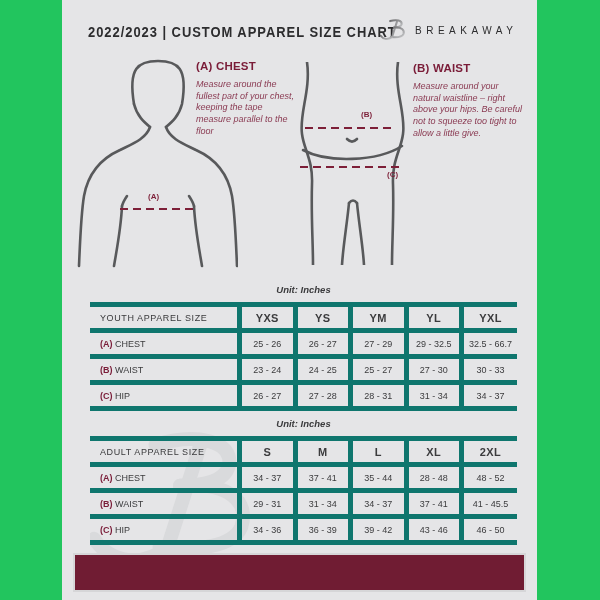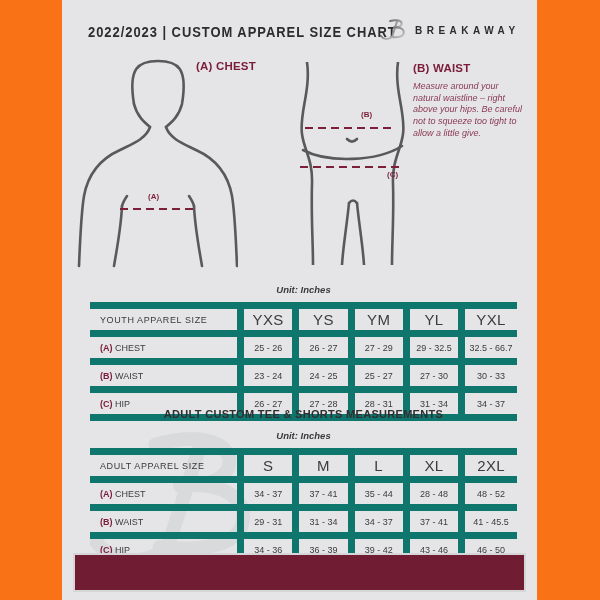--- a/index.html
+++ b/index.html
@@ -1,47 +1,47 @@
 <!DOCTYPE html>
 <html><head>
 <meta charset="utf-8">
 <style>
   html,body{margin:0;padding:0;background:#000;}
-  .canvas{position:relative;width:600px;height:600px;background:#f97316;overflow:hidden;
+  .canvas{position:relative;width:600px;height:600px;background:#22c55e;overflow:hidden;
           font-family:"Liberation Sans","DejaVu Sans",sans-serif;}
   .page{position:absolute;left:62px;top:0;width:475px;height:600px;background:#e5e5e7;}
 
   
   .hdr-title{position:absolute;left:26px;top:24px;font-size:13.5px;font-weight:700;
              color:#2c2c2e;letter-spacing:1px;white-space:nowrap;transform:scale(.96,1.12);transform-origin:left top;}
   .logo{position:absolute;left:318px;top:16px;width:28px;height:28px;}
-  .brand{position:absolute;left:353px;top:25px;font-size:10px;font-weight:700;color:#2c2c2e;
+  .brand{position:absolute;left:353px;top:25px;font-size:10px;font-weight:400;color:#2c2c2e;
          letter-spacing:4.5px;white-space:nowrap;}
 
   
   .fig{position:absolute;}
   .fig svg path, .fig svg ellipse{fill:none;stroke:#58595b;stroke-width:2.6;stroke-linecap:round;}
   .dash{stroke:#7d1f38 !important;stroke-width:2 !important;stroke-dasharray:8 5;}
   .meas-tag{position:absolute;font-size:8px;font-weight:700;color:#7d1f38;}
 
   
   .instr{position:absolute;}
   .instr h3{margin:0 0 7px 0;font-size:11.5px;font-weight:700;color:#7a1c38;letter-spacing:.2px;}
   .instr p{margin:0;font-size:9px;font-style:italic;color:#8a3a52;line-height:1.3;white-space:pre-line;}
 
   
   .tbl-wrap{position:absolute;left:28px;width:427px;}
   .tbl-title{font-size:11px;font-weight:700;color:#2f2f31;text-align:center;letter-spacing:.3px;}
   .tbl-unit{font-size:9.5px;font-style:italic;font-weight:600;color:#3b3b3d;text-align:center;margin-top:10px;}
   table.size-table{border-collapse:collapse;table-layout:fixed;width:427px;margin-top:7px;}
-  table.size-table td{border:7px solid #0f766e;height:21px;text-align:center;
+  table.size-table td{border:5px solid #0f766e;height:21px;text-align:center;
                       font-size:9px;color:#3b3b3d;padding:0;}
   table.size-table td:first-child{border-left:none;text-align:left;padding-left:10px;width:137px;}
   table.size-table td:last-child{border-right:none;}
-  table.size-table tr.head td{font-weight:400;font-size:15px;letter-spacing:.4px;}
+  table.size-table tr.head td{font-weight:700;font-size:11px;letter-spacing:.4px;}
   table.size-table tr.head td:first-child{font-weight:400;font-size:9px;letter-spacing:.6px;color:#39393b;}
   .key{font-weight:700;color:#7a1c38;}
 
   
   .watermark{position:absolute;left:28px;top:418px;width:180px;height:168px;opacity:1;}
   .watermark path{fill:none;stroke:#d9dadc;stroke-width:3.4;stroke-linecap:round;}
   .footer-bar{position:absolute;left:11px;top:553px;width:453px;height:39px;background:#701c33;
               border:2px solid #d6d6d8;box-sizing:border-box;}
 </style>
 </head>
@@ -93,20 +93,21 @@
         <path d="M62 141 C64 162 68 185 69 203"></path>
         <line class="dash" x1="10" y1="66" x2="97" y2="66"></line>
         <line class="dash" x1="5" y1="105" x2="108" y2="105"></line>
       </svg>
       <span class="meas-tag" style="left:66px;top:48px;position:absolute;">(B)</span>
       <span class="meas-tag" style="left:92px;top:108px;position:absolute;">(C)</span>
     </div>
 
     <div class="instr" style="left:134px;top:60px;width:104px;">
       <h3>(A) CHEST</h3>
+      <p>Measure around the fullest part of your chest, keeping the tape measure parallel to the floor</p>
     </div>
     <div class="instr" style="left:351px;top:62px;width:112px;">
       <h3>(B) WAIST</h3>
       <p>Measure around your natural waistline – right above your hips. Be careful not to squeeze too tight to allow a little give.</p>
     </div>
 
     <svg class="watermark" viewBox="0 0 44 40">
       <path d="M27 6 L19 31"></path>
       <path d="M16 6 C26 3 35 5 34 11 C33 15 28 16 22 16"></path>
       <path d="M22 16 C34 15 39 20 37 26 C35 31 26 32 17 31"></path>
@@ -147,21 +148,20 @@
           <td>27 - 28</td>
           <td>28 - 31</td>
           <td>31 - 34</td>
           <td>34 - 37</td>
         </tr>
       </tbody>
         </table>
     </div>
 
     <div class="tbl-wrap" style="top:408px;">
-      <div class="tbl-title">ADULT CUSTOM TEE &amp; SHORTS MEASUREMENTS</div>
       <div class="tbl-unit">Unit: Inches</div>
       <table class="size-table">
         <tbody>
             <tr class="head">
           <td>ADULT APPAREL SIZE</td>
           <td>S</td>
           <td>M</td>
           <td>L</td>
           <td>XL</td>
           <td>2XL</td>

